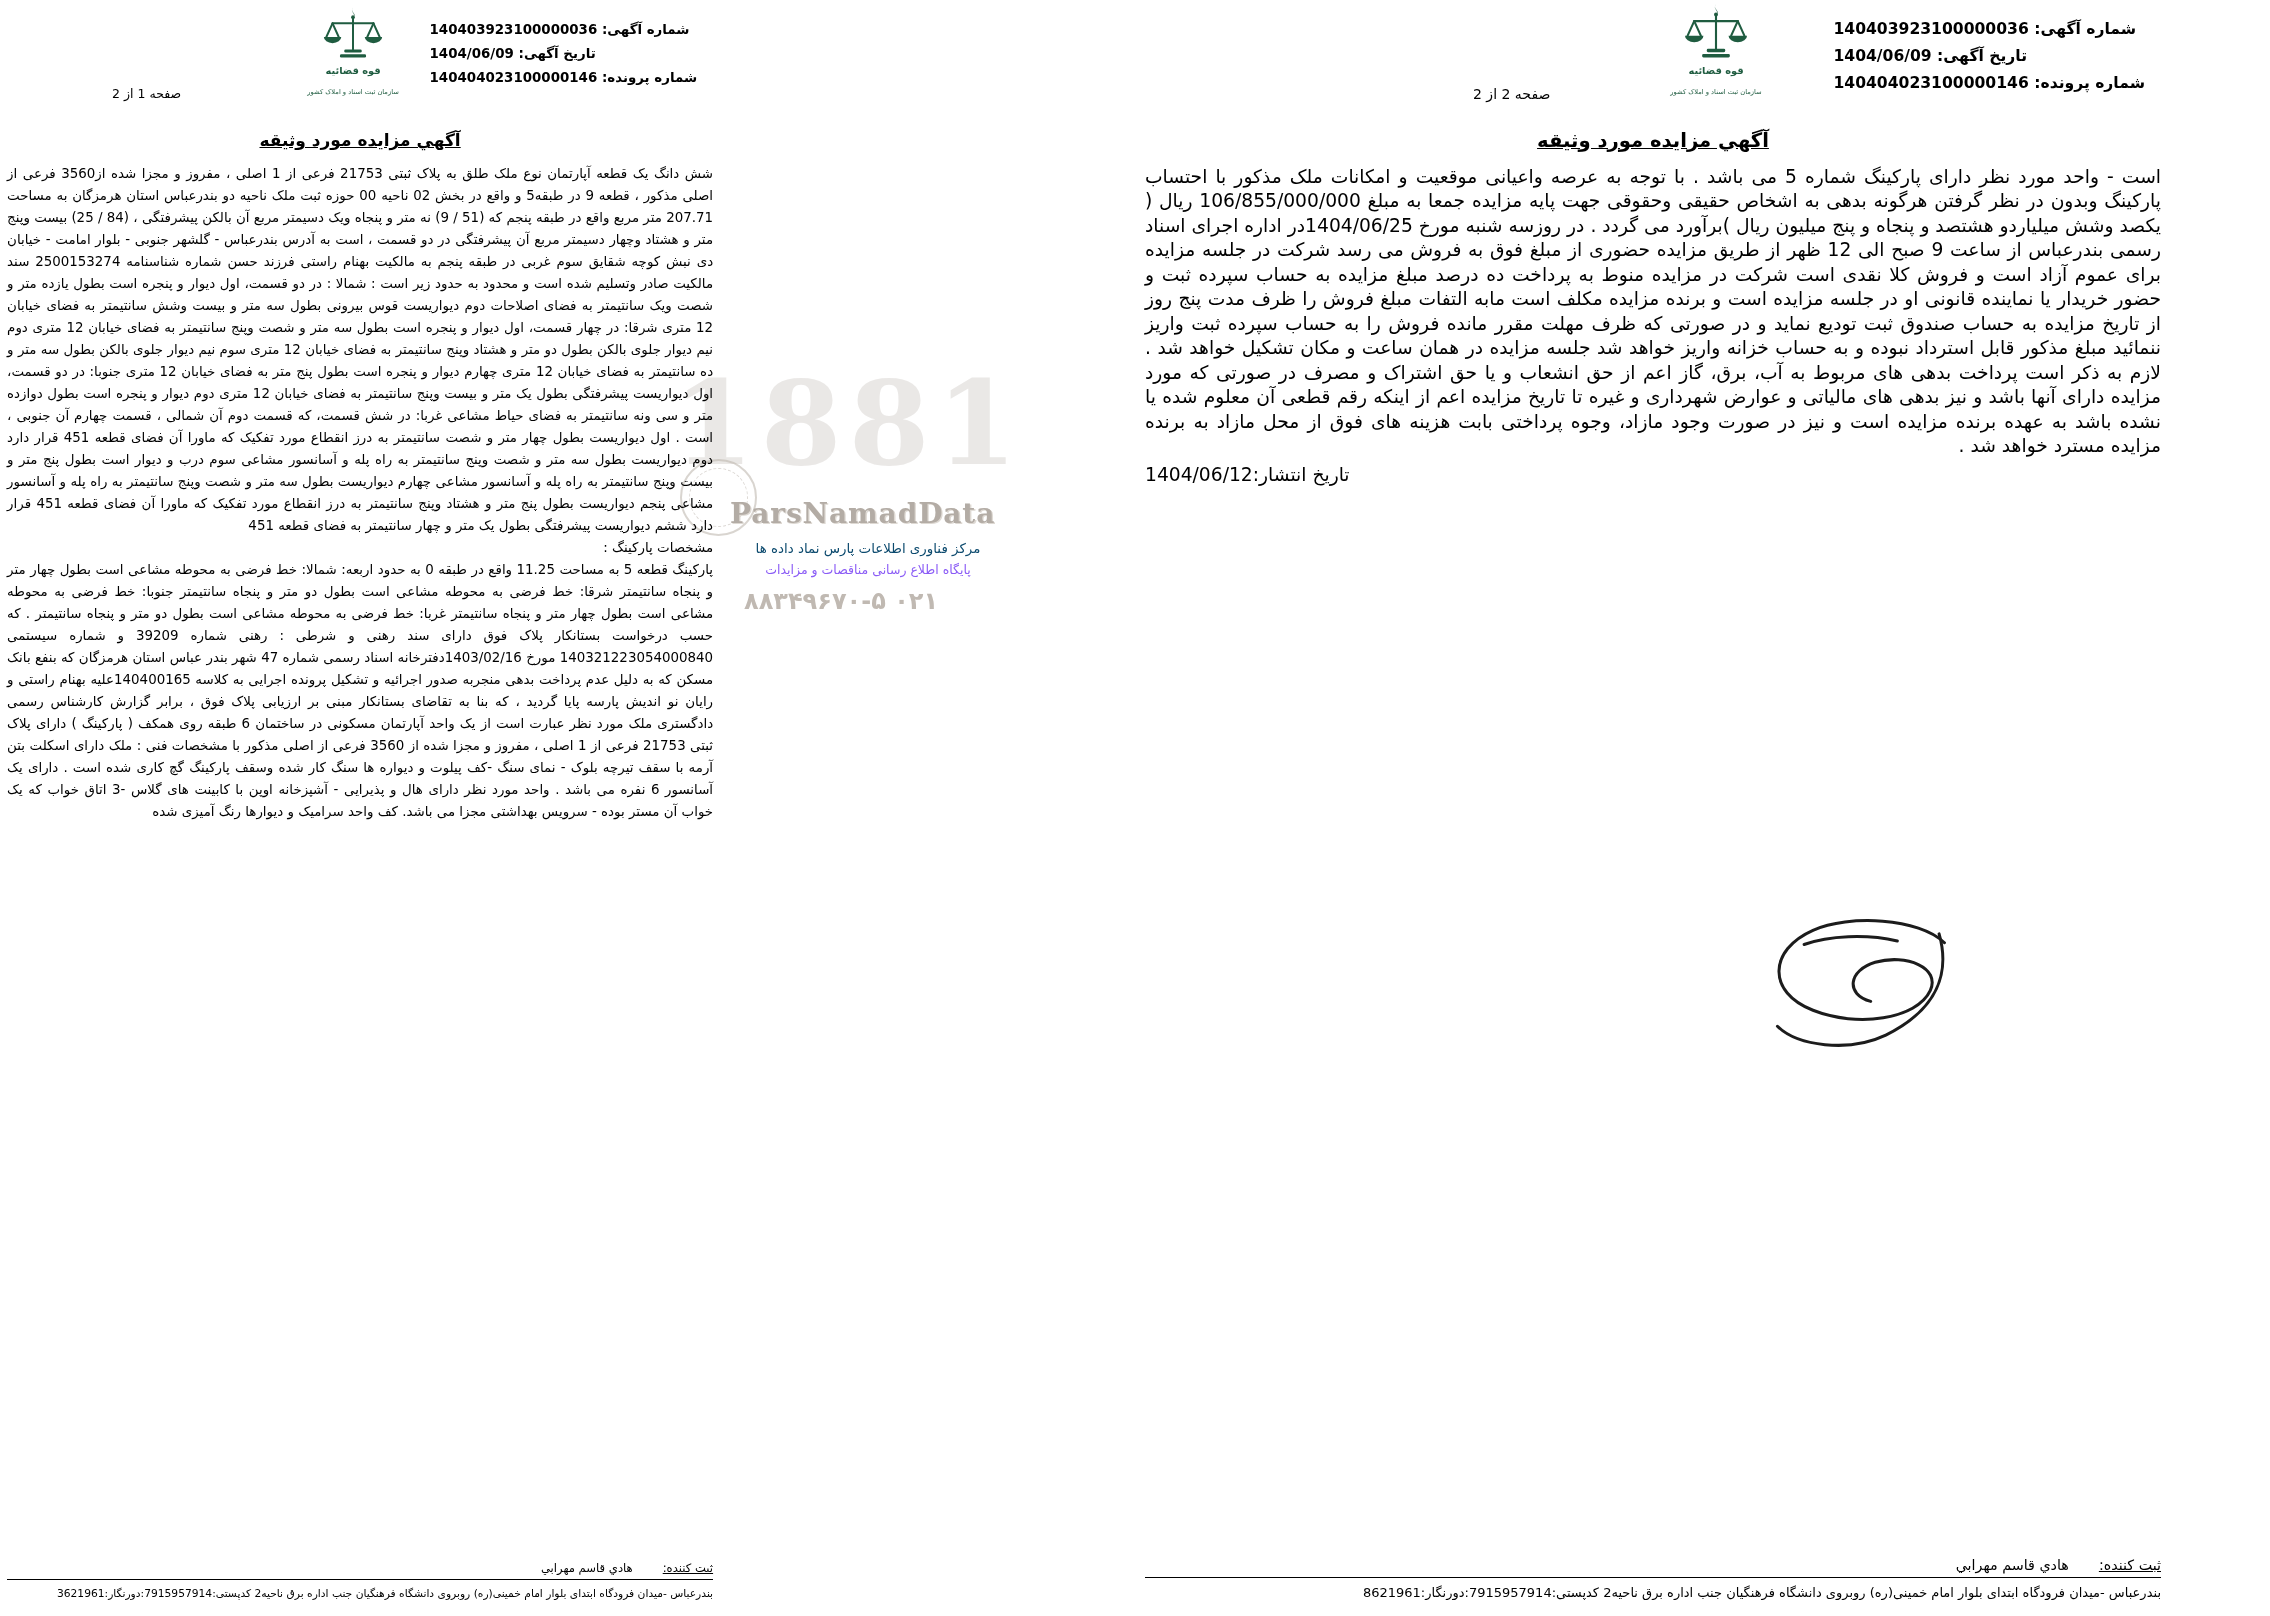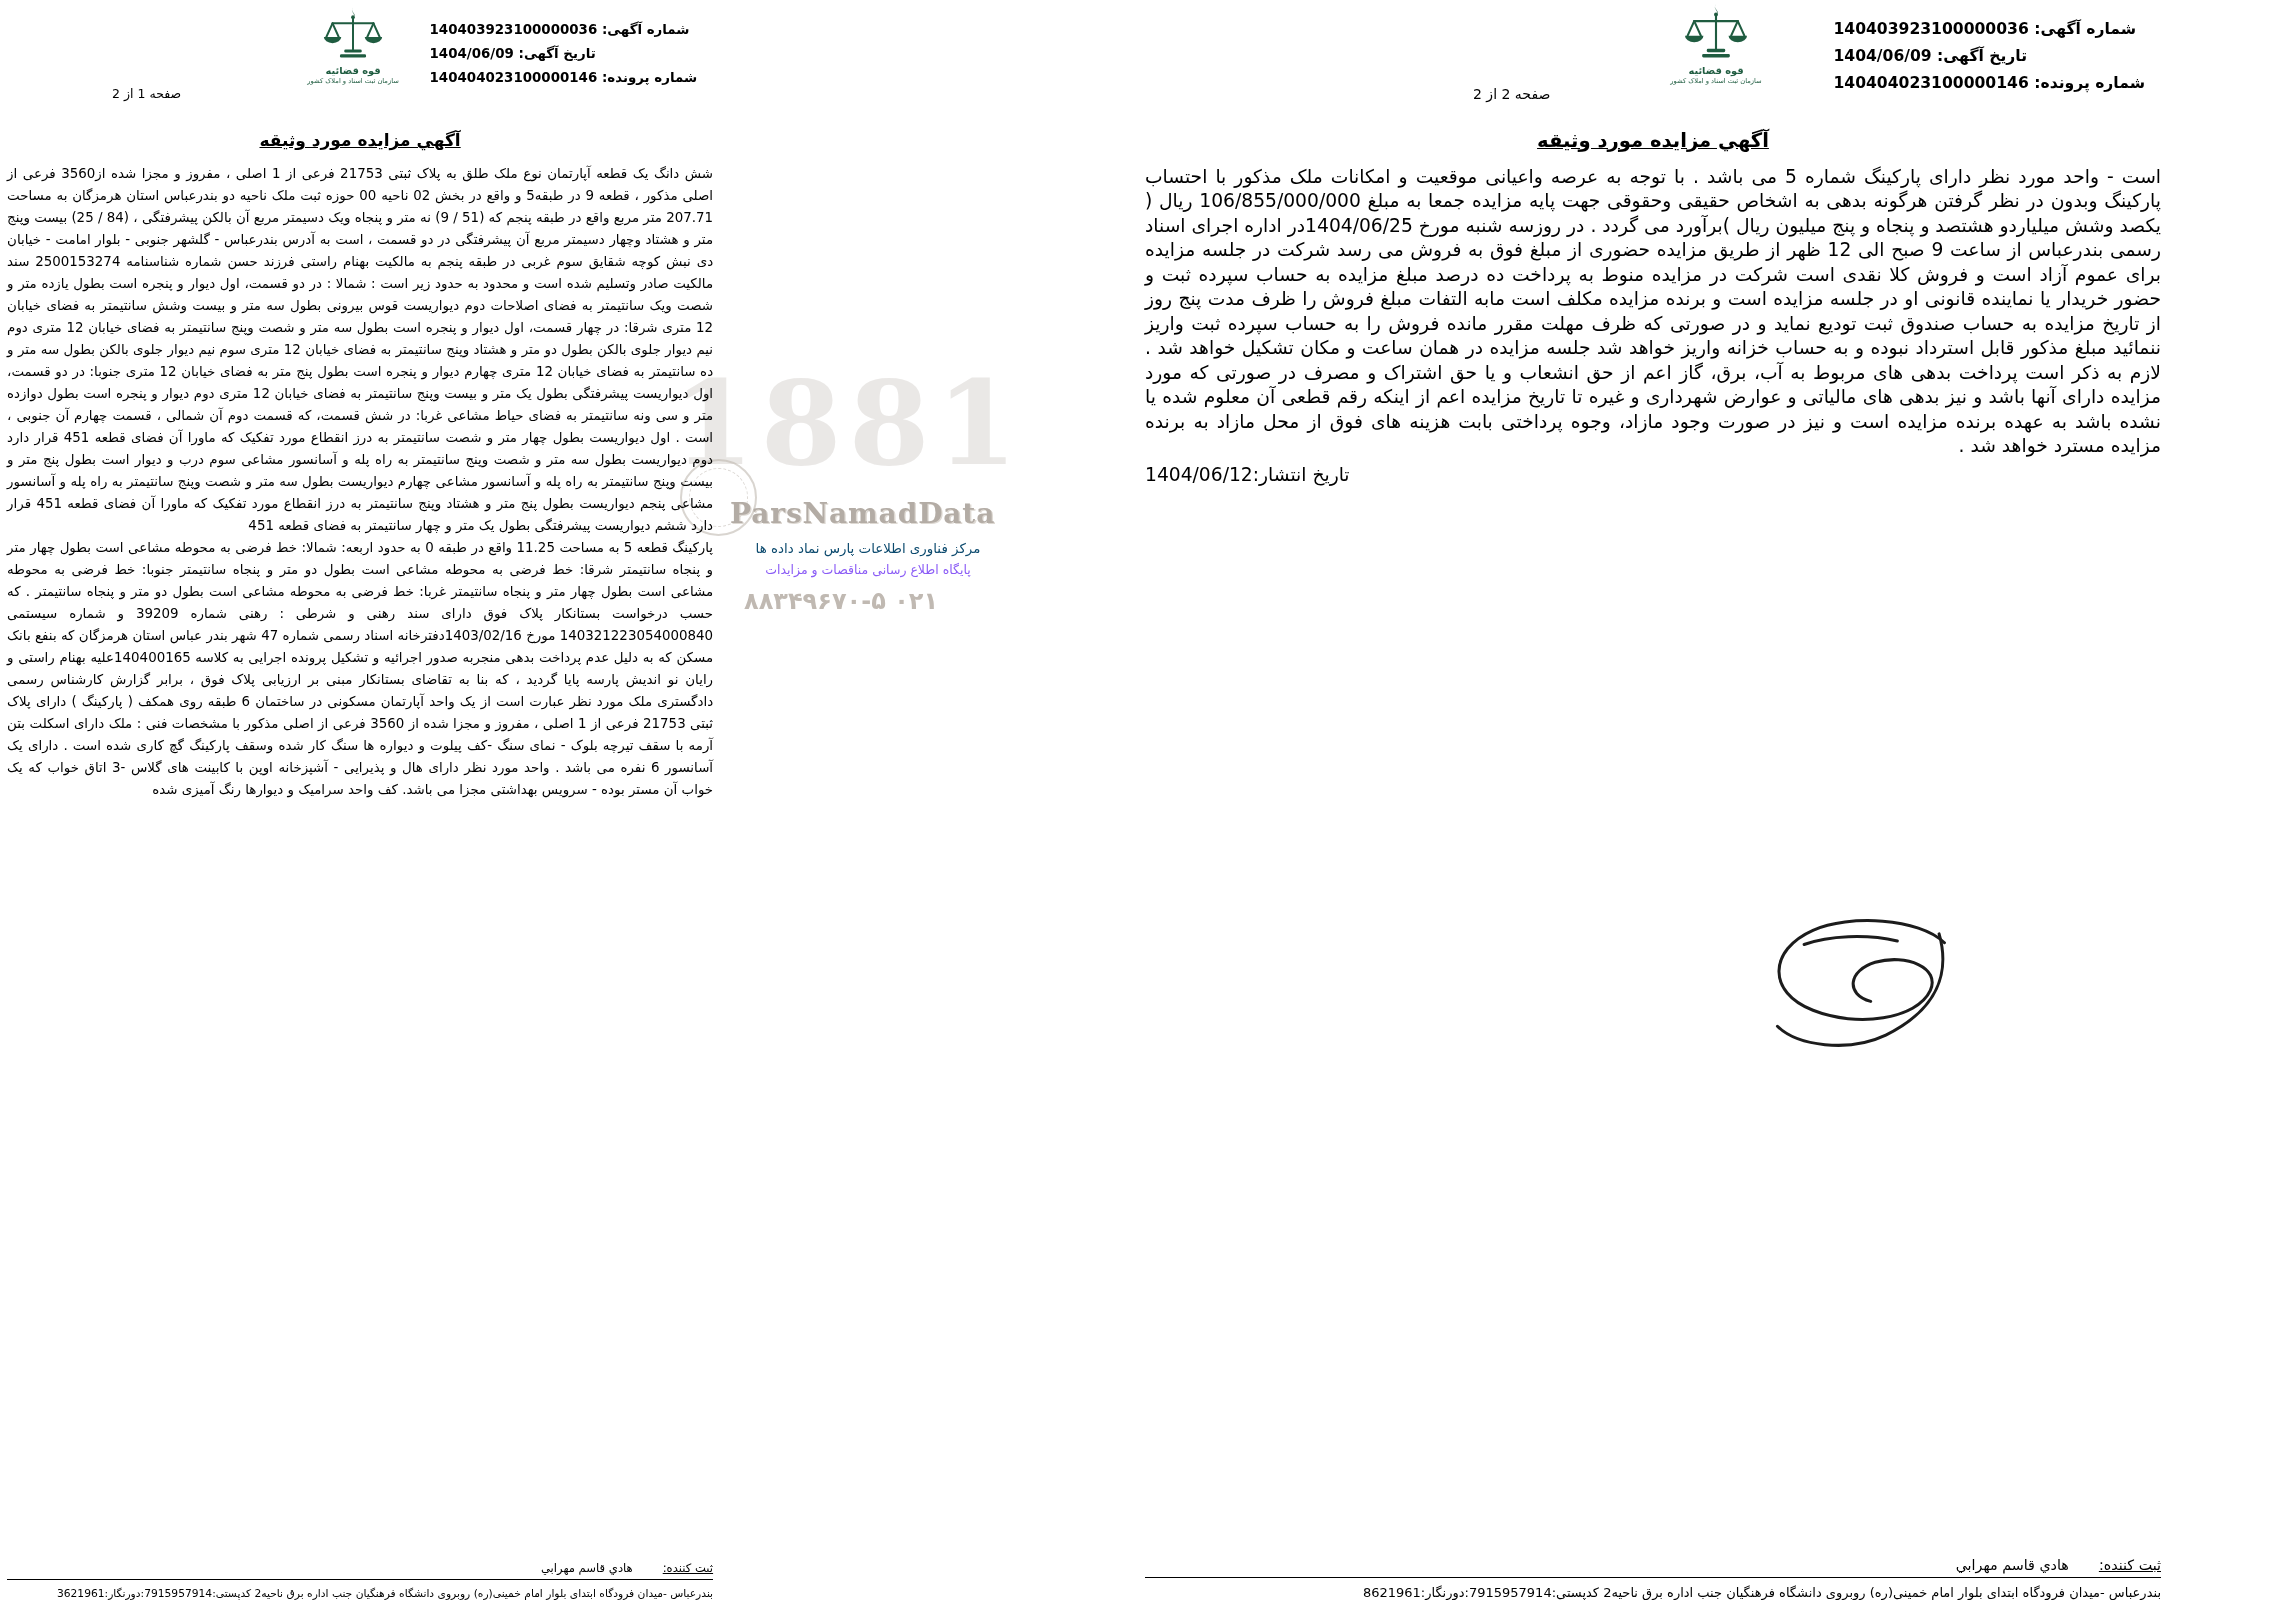--- a/index.html
+++ b/index.html
@@ -17,21 +17,21 @@
   .pagenum{position:absolute;font-weight:normal;}
   .page1 .pagenum{left:105px;top:86px;font-size:12.5px;}
   .page2 .pagenum{left:328px;top:86px;font-size:14px;}
   .emblem{position:absolute;text-align:center;color:#1f5c40;}
   .page1 .emblem{left:291px;top:5.3px;width:110px;}
   .page2 .emblem{left:513px;top:1.8px;width:116px;}
   .emblem svg{display:block;margin:0 auto;}
   .page1 .emblem svg{width:62px;height:59px;}
   .page2 .emblem svg{width:66px;height:62px;}
   .emb-t1{font-size:9.8px;font-weight:bold;margin-top:0.9px;}
-  .emb-t2{font-size:6.7px;margin-top:1px;white-space:nowrap;}
+  .emb-t2{font-size:6.7px;margin-top:12px;white-space:nowrap;}
   .fields{position:absolute;right:16px;direction:rtl;text-align:left;font-weight:bold;}
   .page1 .fields{top:18px;font-size:13.4px;line-height:24px;}
   .page2 .fields{top:16px;font-size:15.6px;line-height:27px;}
   .fields .num{font-weight:bold;}
 
   
   .title{text-align:center;font-weight:bold;text-decoration:underline;}
   .page1 .title{font-size:17px;margin-top:5.3px;}
   .page2 .title{font-size:19.6px;margin-top:3.6px;}
 
@@ -123,20 +123,21 @@
       <div>
         <span>شماره پرونده:</span>
         <span class="num">140404023100000146</span>
       </div>
     </div>
   </div>
 
   <h1 class="title">آگهي مزايده مورد وثيقه</h1>
 
   <div class="bodyblock">شش دانگ یک قطعه آپارتمان نوع ملک طلق به پلاک ثبتی 21753 فرعی از 1 اصلی ، مفروز و مجزا شده از3560 فرعی از اصلی مذکور ، قطعه 9 در طبقه5 و واقع در بخش 02 ناحیه 00 حوزه ثبت ملک ناحیه دو بندرعباس استان هرمزگان به مساحت 207.71 متر مربع واقع در طبقه پنجم که (51 / 9) نه متر و پنجاه ویک دسیمتر مربع آن بالکن پیشرفتگی ، (84 / 25) بیست وپنج متر و هشتاد وچهار دسیمتر مربع آن پیشرفتگی در دو قسمت ، است به آدرس بندرعباس - گلشهر جنوبی - بلوار امامت - خیابان دی نبش کوچه شقایق سوم غربی در طبقه پنجم به مالکیت بهنام راستی فرزند حسن شماره شناسنامه 2500153274 سند مالکیت صادر وتسلیم شده است و محدود به حدود زیر است : شمالا : در دو قسمت، اول دیوار و پنجره است بطول یازده متر و شصت ویک سانتیمتر به فضای اصلاحات دوم دیواریست قوس بیرونی بطول سه متر و بیست وشش سانتیمتر به فضای خیابان 12 متری شرقا: در چهار قسمت، اول دیوار و پنجره است بطول سه متر و شصت وپنج سانتیمتر به فضای خیابان 12 متری دوم نیم دیوار جلوی بالکن بطول دو متر و هشتاد وپنج سانتیمتر به فضای خیابان 12 متری سوم نیم دیوار جلوی بالکن بطول سه متر و ده سانتیمتر به فضای خیابان 12 متری چهارم دیوار و پنجره است بطول پنج متر به فضای خیابان 12 متری جنوبا: در دو قسمت، اول دیواریست پیشرفتگی بطول یک متر و بیست وپنج سانتیمتر به فضای خیابان 12 متری دوم دیوار و پنجره است بطول دوازده متر و سی ونه سانتیمتر به فضای حیاط مشاعی غربا: در شش قسمت، که قسمت دوم آن شمالی ، قسمت چهارم آن جنوبی ، است . اول دیواریست بطول چهار متر و شصت سانتیمتر به درز انقطاع مورد تفکیک که ماورا آن فضای قطعه 451 قرار دارد دوم دیواریست بطول سه متر و شصت وپنج سانتیمتر به راه پله و آسانسور مشاعی سوم درب و دیوار است بطول پنج متر و بیست وپنج سانتیمتر به راه پله و آسانسور مشاعی چهارم دیواریست بطول سه متر و شصت وپنج سانتیمتر به راه پله و آسانسور مشاعی پنجم دیواریست بطول پنج متر و هشتاد وپنج سانتیمتر به درز انقطاع مورد تفکیک که ماورا آن فضای قطعه 451 قرار دارد ششم دیواریست پیشرفتگی بطول یک متر و چهار سانتیمتر به فضای قطعه 451</div>
+  <div class="subline">مشخصات پارکینگ :</div>
   <div class="bodyblock" style="margin-top:0;">پارکینگ قطعه 5 به مساحت 11.25 واقع در طبقه 0 به حدود اربعه: شمالا: خط فرضی به محوطه مشاعی است بطول چهار متر و پنجاه سانتیمتر شرقا: خط فرضی به محوطه مشاعی است بطول دو متر و پنجاه سانتیمتر جنوبا: خط فرضی به محوطه مشاعی است بطول چهار متر و پنجاه سانتیمتر غربا: خط فرضی به محوطه مشاعی است بطول دو متر و پنجاه سانتیمتر . که حسب درخواست بستانکار پلاک فوق دارای سند رهنی و شرطی : رهنی شماره 39209 و شماره سیستمی 140321223054000840 مورخ 1403/02/16دفترخانه اسناد رسمی شماره 47 شهر بندر عباس استان هرمزگان که بنفع بانک مسکن که به دلیل عدم پرداخت بدهی منجربه صدور اجرائیه و تشکیل پرونده اجرایی به کلاسه 140400165علیه بهنام راستی و رایان نو اندیش پارسه پایا گردید ، که بنا به تقاضای بستانکار مبنی بر ارزیابی پلاک فوق ، برابر گزارش کارشناس رسمی دادگستری ملک مورد نظر عبارت است از یک واحد آپارتمان مسکونی در ساختمان 6 طبقه روی همکف ( پارکینگ ) دارای پلاک ثبتی 21753 فرعی از 1 اصلی ، مفروز و مجزا شده از 3560 فرعی از اصلی مذکور با مشخصات فنی : ملک دارای اسکلت بتن آرمه با سقف تیرچه بلوک - نمای سنگ -کف پیلوت و دیواره ها سنگ کار شده وسقف پارکینگ گچ کاری شده است . دارای یک آسانسور 6 نفره می باشد . واحد مورد نظر دارای هال و پذیرایی - آشپزخانه اوپن با کابینت های گلاس -3 اتاق خواب که یک خواب آن مستر بوده - سرویس بهداشتی مجزا می باشد. کف واحد سرامیک و دیوارها رنگ آمیزی شده</div>
 
   <footer class="pfoot">
     <div class="reg-row">
       <span class="reg-label">ثبت کننده:</span>
       <span class="reg-name">هادي قاسم مهرابي</span>
     </div>
     <hr class="fdiv">
     <div class="addr">بندرعباس -میدان فرودگاه ابتدای بلوار امام خمینی(ره) روبروی دانشگاه فرهنگیان جنب اداره برق ناحیه2 کدپستی:7915957914:دورنگار:3621961</div>
   </footer>

